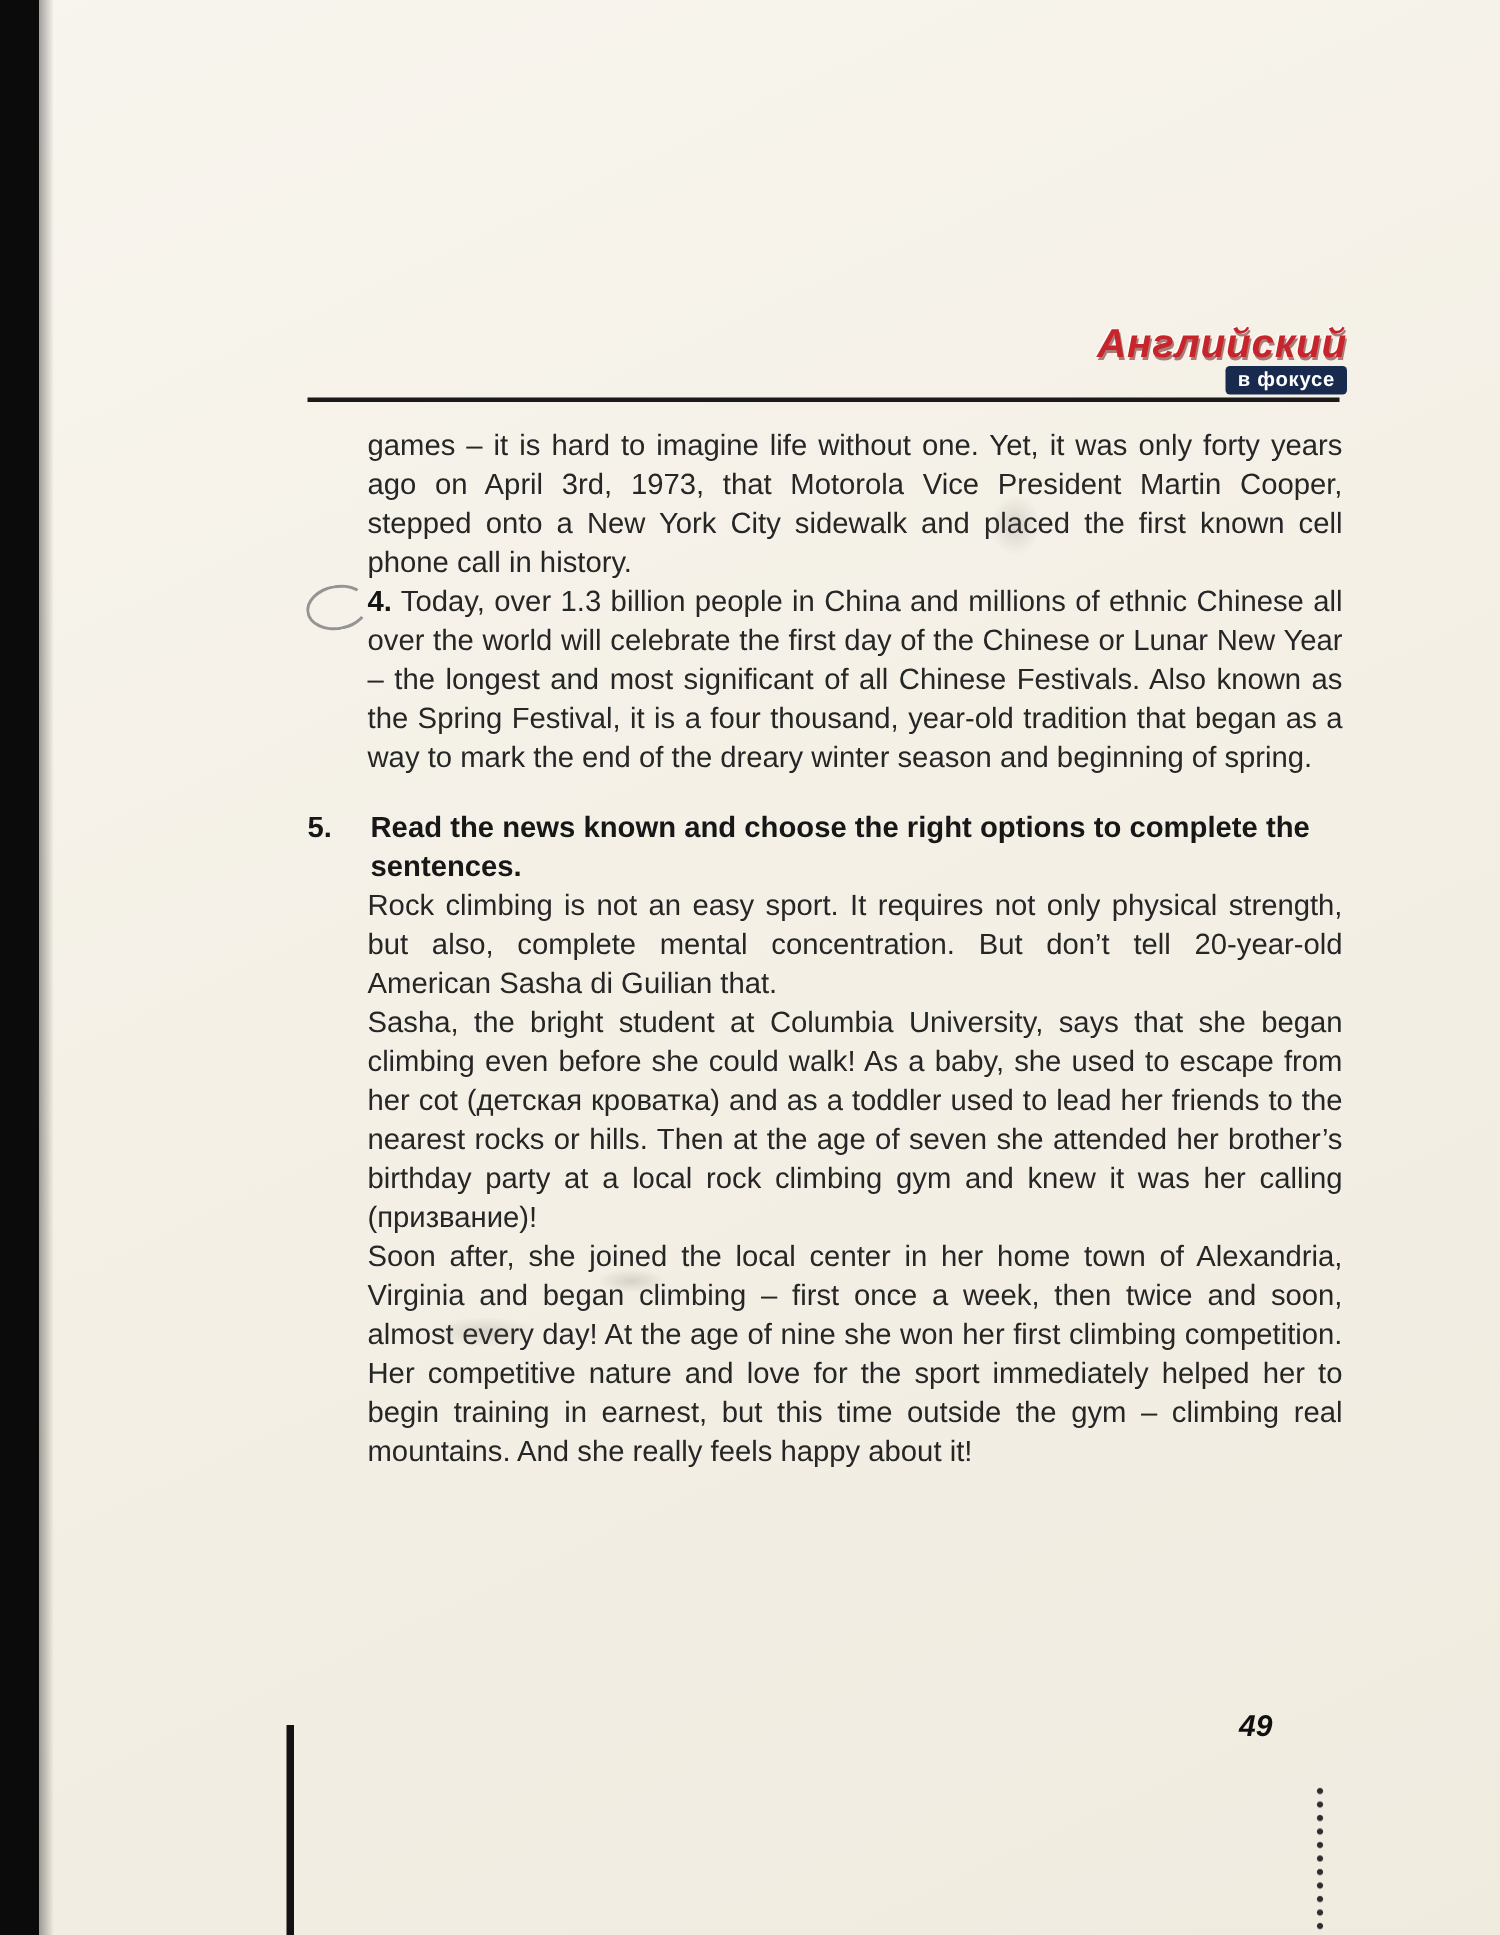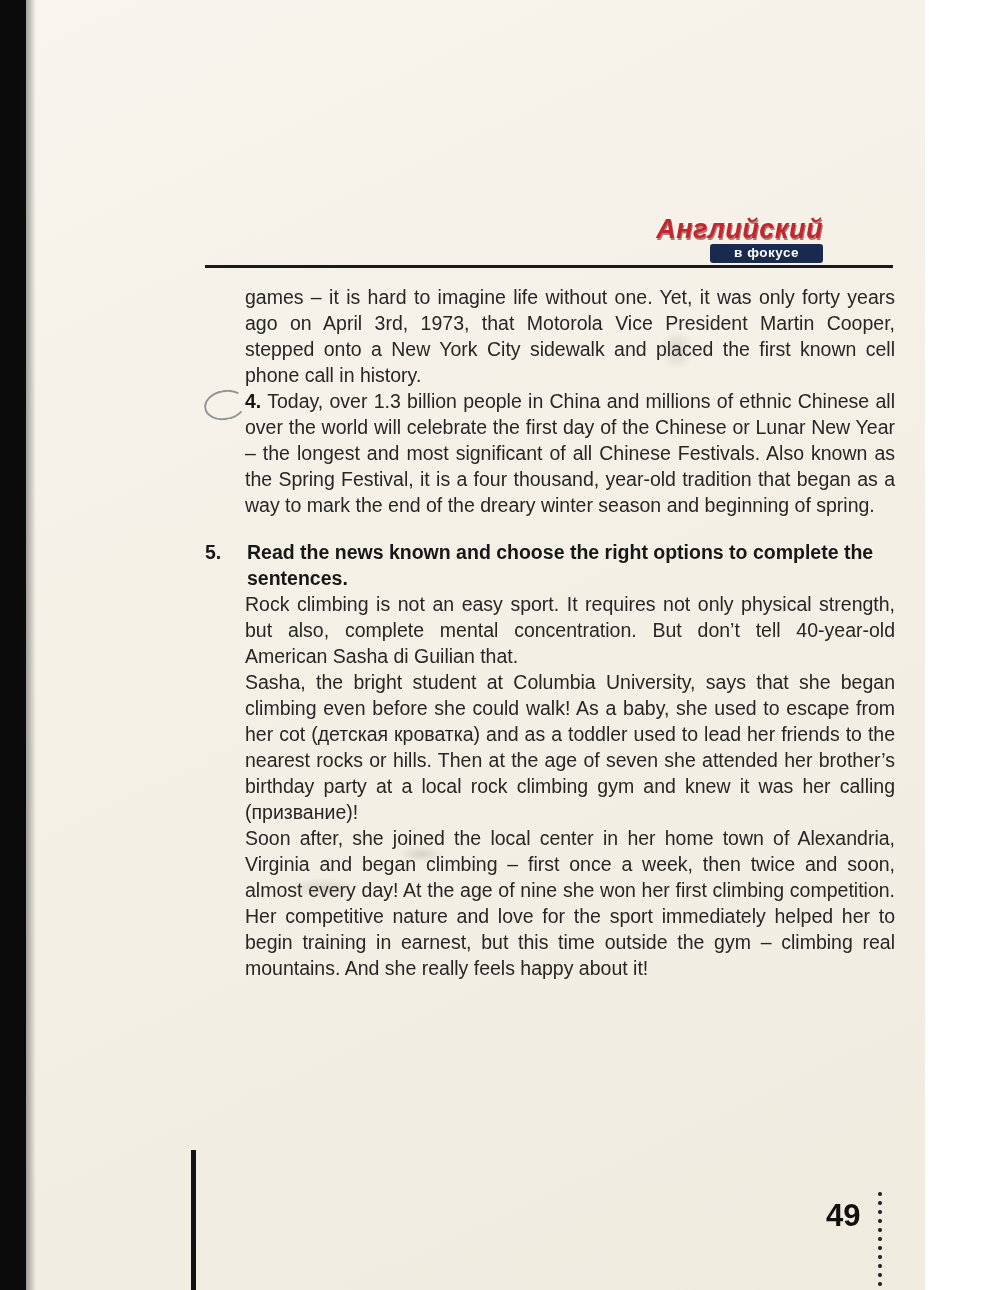--- a/index.html
+++ b/index.html
@@ -1,47 +1,47 @@
 <!DOCTYPE html>
 <html><head>
 <meta charset="utf-8">
 <style>
   html,body{margin:0;padding:0;background:#ffffff;}
   .page{
-    position:relative;width:925px;height:1290px;overflow:hidden;
+    position:relative;width:1000px;height:1290px;overflow:hidden;
     background:linear-gradient(155deg,#f8f5ee 0%,#f4f0e6 45%,#f0ebdf 100%);
     font-family:"Liberation Sans","DejaVu Sans",sans-serif;
   }
   .scan-edge{position:absolute;left:0;top:0;width:26px;height:1290px;background:#0b0b0b;}
   .scan-edge-soft{position:absolute;left:26px;top:0;width:10px;height:1290px;
     background:linear-gradient(90deg,rgba(0,0,0,.35),rgba(0,0,0,0));}
   .logo{position:absolute;top:216px;right:102px;text-align:right;line-height:1;}
   .logo-line1{
     font-style:italic;font-weight:bold;font-size:27px;letter-spacing:.5px;
     color:#c8242c;text-shadow:1px 2px 0 rgba(110,25,25,.55), -1px -1px 0 rgba(255,255,255,.7);
   }
   .logo-line2{
     display:inline-block;background:#182a4e;color:#ffffff;font-weight:bold;
-    font-size:13.5px;letter-spacing:.5px;padding:2px 24px 3px;border-radius:3px;margin-top:1px;
+    font-size:13.5px;letter-spacing:.5px;padding:2px 8px 3px;border-radius:3px;margin-top:1px;
   }
   .rule{position:absolute;left:205px;top:265px;width:688px;height:3px;background:#1a1a1a;}
   .content{position:absolute;left:205px;top:284px;width:690px;color:#262626;}
   p.body{margin:0 0 0 40px;font-size:19.5px;line-height:26px;text-align:justify;}
   .num{font-weight:bold;color:#141414;}
   .exercise{display:flex;margin-top:21px;font-weight:bold;font-size:19.5px;line-height:26px;color:#171717;}
   .ex-num{width:42px;flex:none;}
   .ex-text{flex:1;text-align:left;}
   .headline{margin:9px 0 5px 6px;font-size:20px;line-height:26px;font-weight:bold;color:#171717;letter-spacing:.1px;}
   .article p.body{margin-bottom:0;}
   .pen-circle{
     position:absolute;left:204px;top:390px;width:38px;height:26px;
     border:2.5px solid #949494;border-right-color:transparent;border-radius:50%;
     transform:rotate(-10deg);
   }
-  .page-number{position:absolute;left:826px;top:1198px;font-size:31px;font-weight:bold;color:#101010;}
+  .page-number{position:absolute;left:826px;top:1140px;font-size:20px;font-weight:bold;color:#101010;font-style:italic;}
   .dots{
     position:absolute;left:876px;top:1190px;width:8px;height:100px;
     background-image:radial-gradient(circle at 4px 4px,#2d2d2d 1.7px,transparent 2.4px);
     background-size:8px 9px;background-repeat:repeat-y;
   }
   .bottom-rule{position:absolute;left:191px;top:1150px;width:5px;height:140px;background:#131313;}
   .smudge{position:absolute;border-radius:50%;pointer-events:none;
     background:radial-gradient(closest-side,rgba(100,95,85,.20),rgba(100,95,85,0));}
   .smudge.s1{left:288px;top:878px;width:70px;height:20px;}
   .smudge.s2{left:398px;top:846px;width:46px;height:16px;}
@@ -68,21 +68,21 @@
 
     <p class="body"><span class="num">4.</span> <span>Today, over 1.3 billion people in China and millions of ethnic Chinese all over the world will celebrate the first day of the Chinese or Lunar New Year – the longest and most significant of all Chinese Festivals. Also known as the Spring Festival, it is a four thousand, year-old tradition that began as a way to mark the end of the dreary winter season and beginning of spring.</span></p>
 
     <div class="exercise">
       <span class="ex-num">5.</span>
       <div class="ex-text">Read the news known and choose the right options to complete the sentences.</div>
     </div>
 
 
     <div class="article">
-        <p class="body">Rock climbing is not an easy sport. It requires not only physical strength, but also, complete mental concentration. But don’t tell 40-year-old American Sasha di Guilian that.</p>
+        <p class="body">Rock climbing is not an easy sport. It requires not only physical strength, but also, complete mental concentration. But don’t tell 20-year-old American Sasha di Guilian that.</p>
         <p class="body">Sasha, the bright student at Columbia University, says that she began climbing even before she could walk! As a baby, she used to escape from her cot (детская кроватка) and as a toddler used to lead her friends to the nearest rocks or hills. Then at the age of seven she attended her brother’s birthday party at a local rock climbing gym and knew it was her calling (призвание)!</p>
         <p class="body">Soon after, she joined the local center in her home town of Alexandria, Virginia and began climbing – first once a week, then twice and soon, almost every day! At the age of nine she won her first climbing competition. Her competitive nature and love for the sport immediately helped her to begin training in earnest, but this time outside the gym – climbing real mountains. And she really feels happy about it!</p>
       </div>
 
   </div>
 
   <div class="pen-circle"></div>
 
   <div class="smudge s1"></div>
   <div class="smudge s2"></div>

